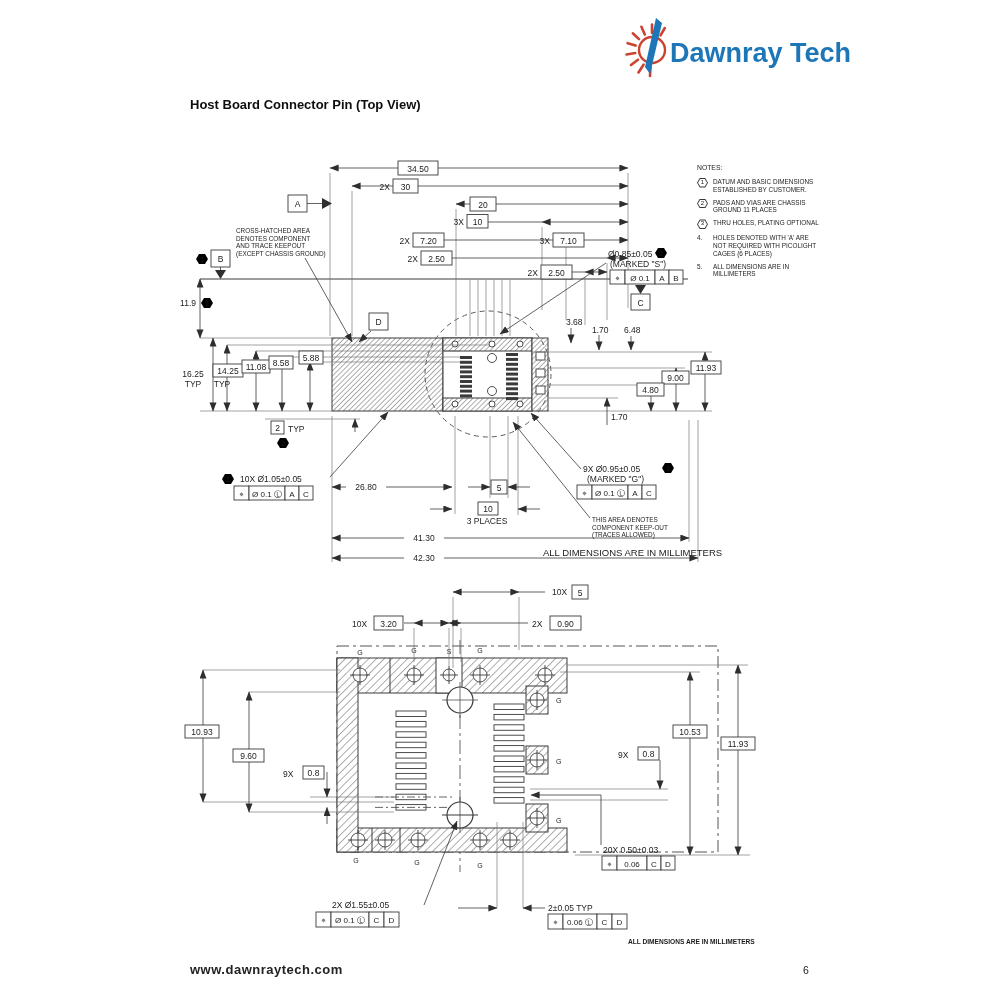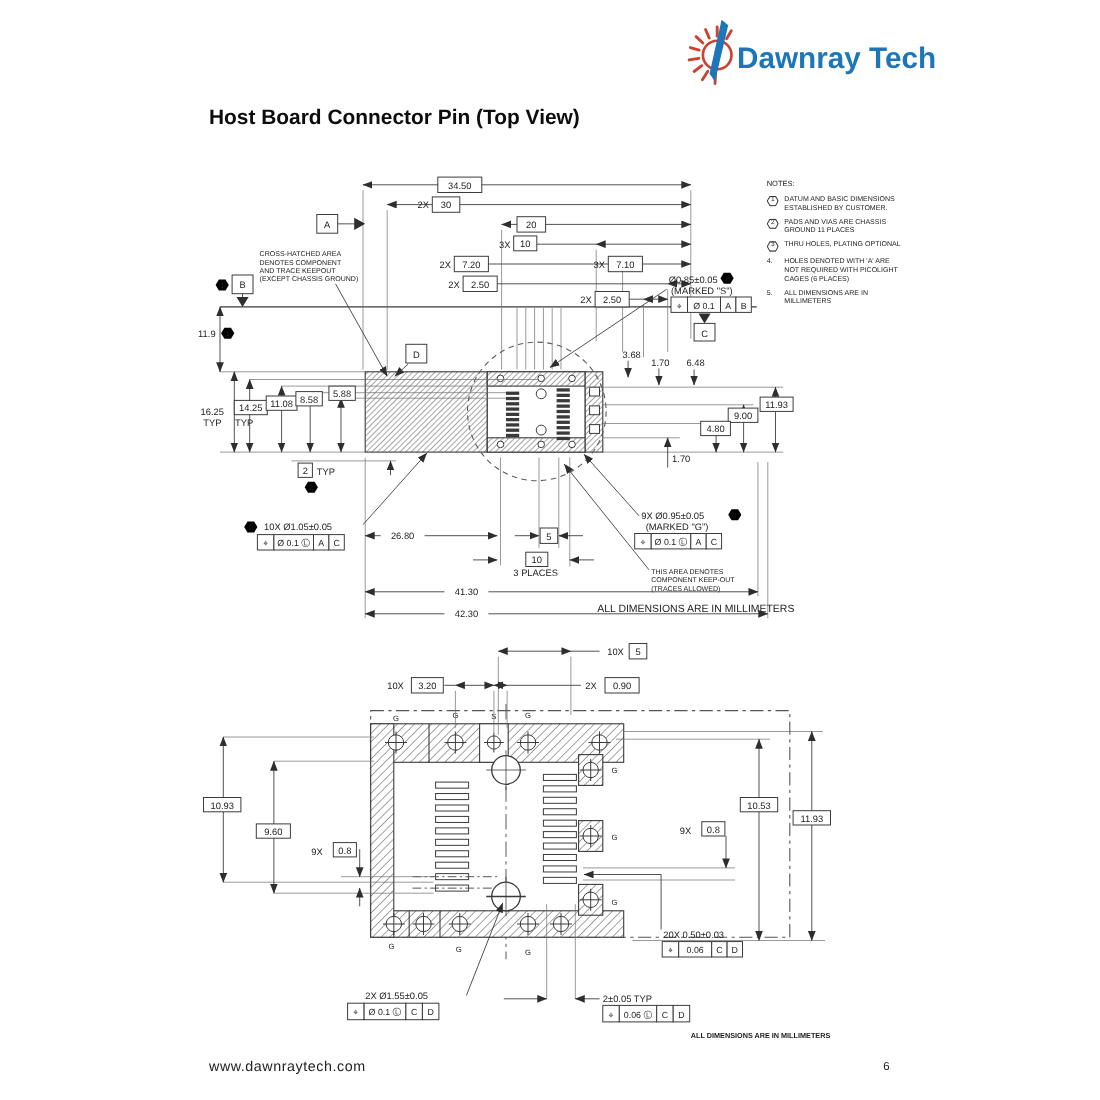--- a/index.html
+++ b/index.html
@@ -1,19 +1,19 @@
 <!DOCTYPE html>
 <html><head>
 <meta charset="utf-8">
 <style>
   html,body{margin:0;padding:0;background:#fff;}
   body{width:1000px;height:1000px;position:relative;font-family:"Liberation Sans",sans-serif;color:#1c1c1c;}
   .abs{position:absolute;}
-  #title{left:190px;top:97px;font-size:19px;font-weight:bold;color:#0d0d0d;}
-  #footer-url{left:190px;top:962px;font-size:13px;letter-spacing:.5px;color:#222;}
+  #title{left:190px;top:97px;font-size:13px;font-weight:bold;color:#0d0d0d;}
+  #footer-url{left:190px;top:962px;font-size:13px;letter-spacing:.5px;color:#222;font-weight:bold;}
   #page-num{left:803px;top:964px;font-size:10.5px;color:#222;}
   
   #notes{left:697px;top:164px;width:122px;}
   .nh{font-size:6.8px;margin:0 0 7px 0;color:#1c1c1c;}
   .ni{display:flex;gap:3px;margin-bottom:5.5px;font-size:6.4px;line-height:7.6px;}
   .nm{flex:0 0 13px;display:flex;align-items:flex-start;}
   .hex{position:relative;display:inline-flex;align-items:center;justify-content:center;
        width:11px;height:9.5px;background:#3a3a3a;
        clip-path:polygon(25% 0,75% 0,100% 50%,75% 100%,25% 100%,0 50%);}
   .hex::before{content:"";position:absolute;inset:1px;background:#fff;clip-path:polygon(25% 0,75% 0,100% 50%,75% 100%,25% 100%,0 50%);}

